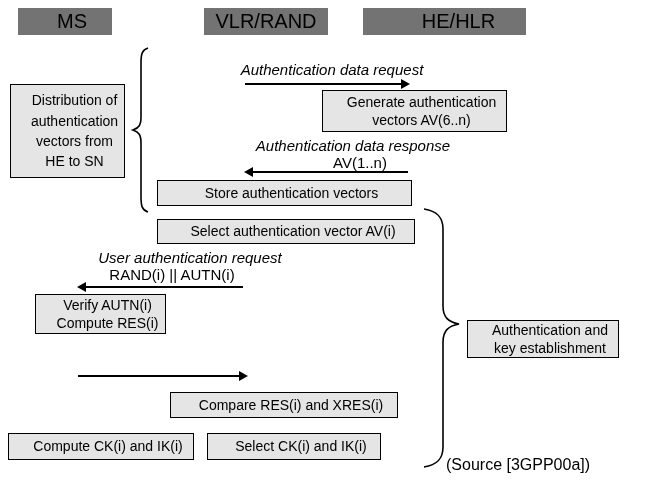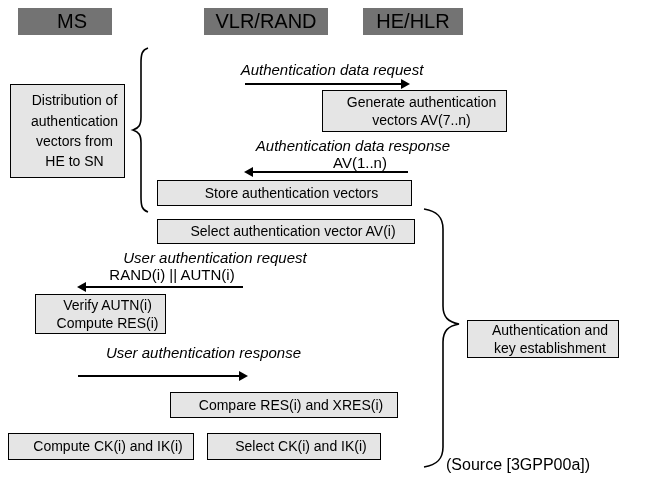--- a/index.html
+++ b/index.html
@@ -7,21 +7,21 @@
     position:relative; width:669px; height:483px; background:#ffffff;
     font-family:"Liberation Sans", "DejaVu Sans", sans-serif;
     color:#000000; overflow:hidden;
   }
   .actor {
     position:absolute; background:#737373; text-align:center;
     font-size:20px; line-height:27px; height:27px; top:8px;
   }
   .actor-ms { left:18px; width:94px; text-indent:14px; }
   .actor-vlr { left:204px; width:124px; }
-  .actor-he { left:363px; width:100px; }
+  .actor-he { left:363px; width:135px;padding-left:28px; }
   .pbox {
     position:absolute; border:1.6px solid #000000; background:#e5e5e5;
     display:flex; align-items:center; justify-content:center;
     text-align:center; font-size:14px; line-height:1.32; white-space:pre-line;
     box-sizing:border-box;
     padding-left:14px;
   }
   .box-distribution { left:10px;  top:84px;  width:115px; height:94px; line-height:1.45; }
   .box-generate     { left:322px; top:90px;  width:185px; height:42px; }
   .box-store        { left:157px; top:180px; width:255px; height:26px; }
@@ -32,58 +32,57 @@
   .box-select-ck    { left:207px; top:433px; width:174px; height:27px; }
   .box-auth-key     { left:467px; top:320px; width:152px; height:38px; }
   .msg-label {
     position:absolute; font-style:italic; font-size:15px; text-align:center;
     white-space:nowrap;
   }
   .msg-sub { position:absolute; font-size:15px; text-align:center; white-space:nowrap; }
   .lbl-m1 { left:230px; top:61px;  width:204px; }
   .lbl-m2 { left:243px; top:137px; width:220px; }
   .sub-m2 { left:300px; top:154px; width:120px; }
-  .lbl-m3 { left:113px;  top:249px; width:204px; }
+  .lbl-m3 { left:88px;  top:249px; width:204px; }
   .sub-m3 { left:92px;  top:266px; width:160px; }
   .lbl-m4 { left:96px;  top:344px; width:215px; }
   .sub-m4 { left:142px; top:360px; width:120px; }
   .overlay { position:absolute; left:0; top:0; width:669px; height:483px; pointer-events:none; }
   .source-note { position:absolute; left:446px; top:456px; width:196px; font-size:16px; white-space:nowrap; }
 </style>
 </head>
 <body>
 
 <div class="canvas">
 
   <div class="actor actor-ms">MS</div>
   <div class="actor actor-vlr">VLR/RAND</div>
   <div class="actor actor-he">HE/HLR</div>
 
   <div class="pbox box-distribution">Distribution of
 authentication
 vectors from
 HE to SN</div>
   <div class="pbox box-generate">Generate authentication
-vectors AV(7..n)</div>
+vectors AV(6..n)</div>
   <div class="pbox box-store">Store authentication vectors</div>
   <div class="pbox box-select-av">Select authentication vector AV(i)</div>
   <div class="pbox box-verify">Verify AUTN(i)
 Compute RES(i)</div>
   <div class="pbox box-compare">Compare RES(i) and XRES(i)</div>
   <div class="pbox box-compute-ck">Compute CK(i) and IK(i)</div>
   <div class="pbox box-select-ck">Select CK(i) and IK(i)</div>
   <div class="pbox box-auth-key">Authentication and
 key establishment</div>
 
   <div class="msg-label lbl-m1">Authentication data request</div>
   <div class="msg-label lbl-m2">Authentication data response</div>
   <div class="msg-sub sub-m2">AV(1..n)</div>
   <div class="msg-label lbl-m3">User authentication request</div>
   <div class="msg-sub sub-m3">RAND(i) || AUTN(i)</div>
-  <div class="msg-label lbl-m4">User authentication response</div>
 
   <svg class="overlay" viewBox="0 0 669 483" xmlns="http://www.w3.org/2000/svg">
 
     <g stroke="#000" fill="#000">
       <line x1="245" y1="84" x2="401" y2="84" stroke-width="1.8"></line>
       <polygon points="401,79 410,84 401,89" stroke="none"></polygon>
     </g>
 
     <g stroke="#000" fill="#000">
       <line x1="253" y1="172" x2="408" y2="172" stroke-width="1.8"></line>

